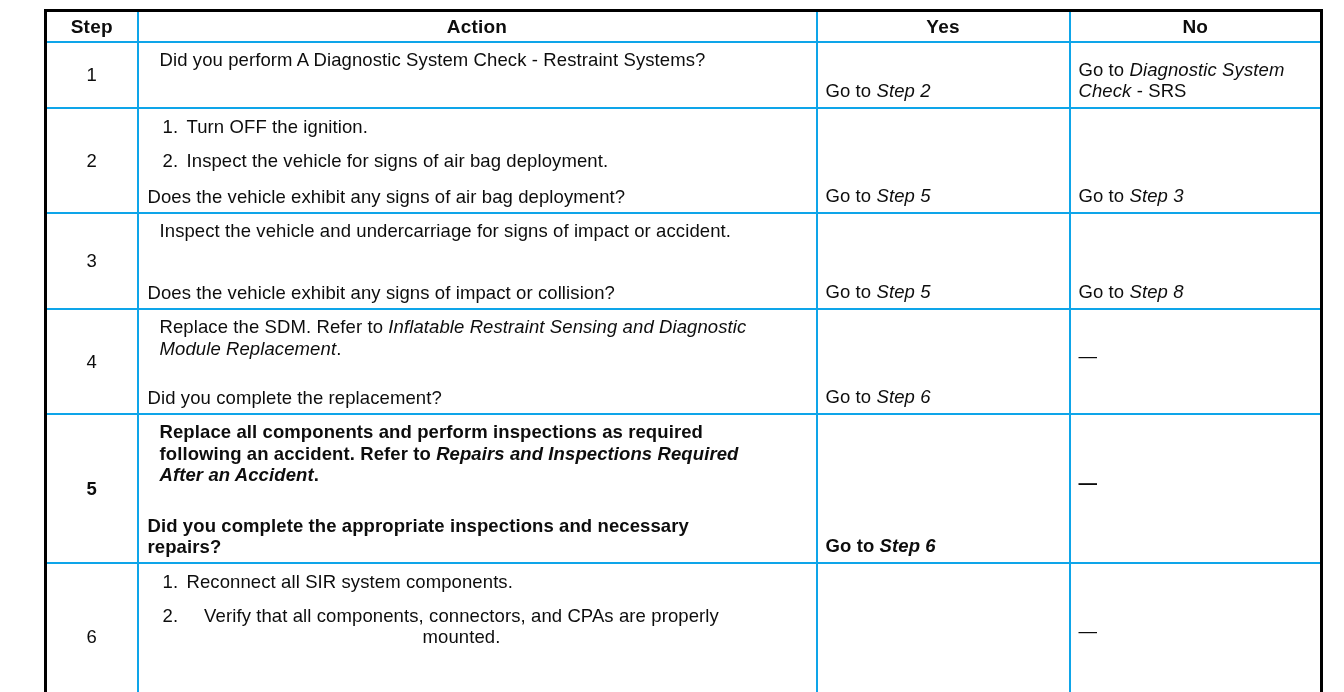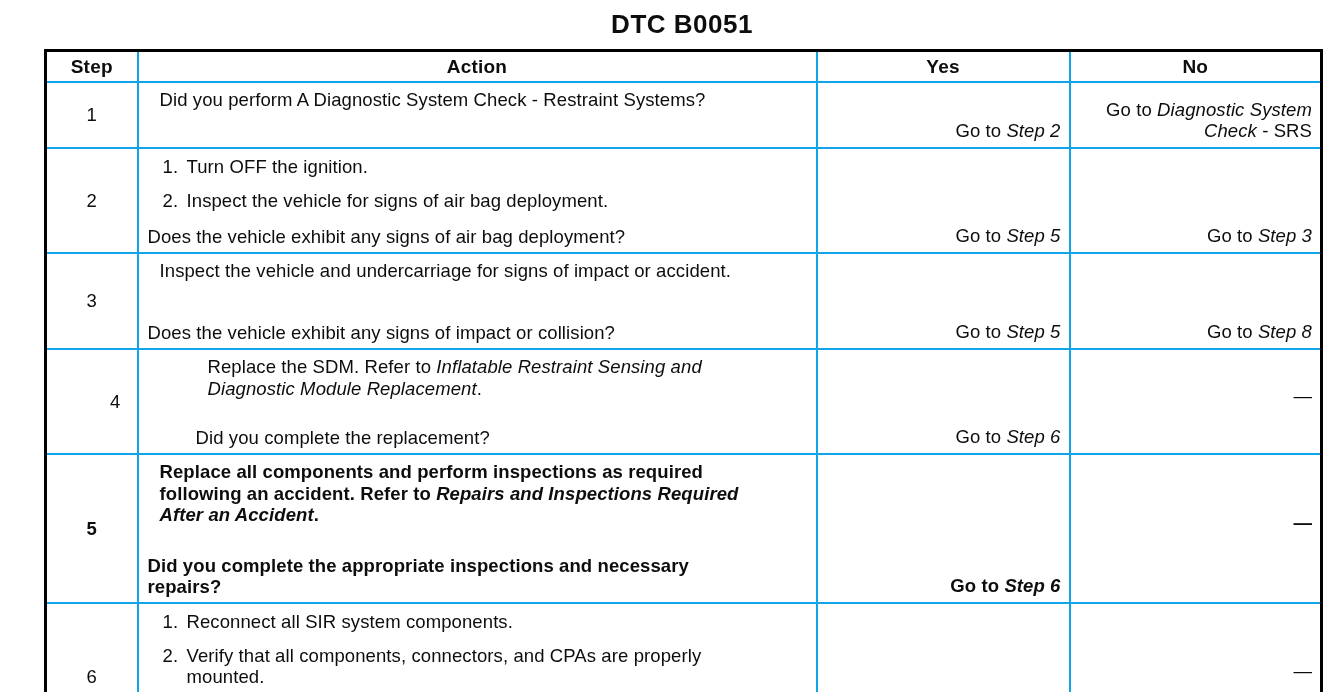--- a/index.html
+++ b/index.html
@@ -51,44 +51,43 @@
     display: flex;
     flex-direction: column;
     height: 100%;
     box-sizing: border-box;
     padding: 4px 10px 4px 9px;
   }
   .blk { max-width: 600px; }
   .blk.p { margin: 2px 12px 2px; }
   .blk.li { display: flex; margin: 3px 0 9px; padding-left: 15px; }
   .blk.li .num { flex: none; width: 24px; }
-  .blk.li .li-text { max-width: 550px; }
+  .blk.li .li-text { max-width: 550px; text-align: center; }
   .blk.q { margin-top: auto; padding-top: 2px; }
   td.goto-cell {
     vertical-align: bottom;
-    text-align: right;
+    text-align: left;
     padding: 3px 8px 5px;
   }
   td.goto-cell.dash {
     vertical-align: middle;
     padding-bottom: 14px;
   }
   
   tbody tr:nth-child(1) td { height: 56px; }
   tbody tr:nth-child(2) td { height: 95px; }
   tbody tr:nth-child(3) td { height: 86px; }
-  tbody tr:nth-child(4) td { height: 86px; padding-left: 48px; }
+  tbody tr:nth-child(4) td { height: 86px; }
   tbody tr:nth-child(5) td { height: 130px; font-weight: bold; }
   tbody tr:nth-child(6) td { height: 128px; }
 </style>
 </head>
 <body>
 
 <div class="page">
-  <div class="title">DTC B0051</div>
 
   <table class="dtc">
     <colgroup>
       <col style="width:92px">
       <col style="width:679px">
       <col style="width:253px">
       <col style="width:252px">
     </colgroup>
     <thead>
       <tr>

